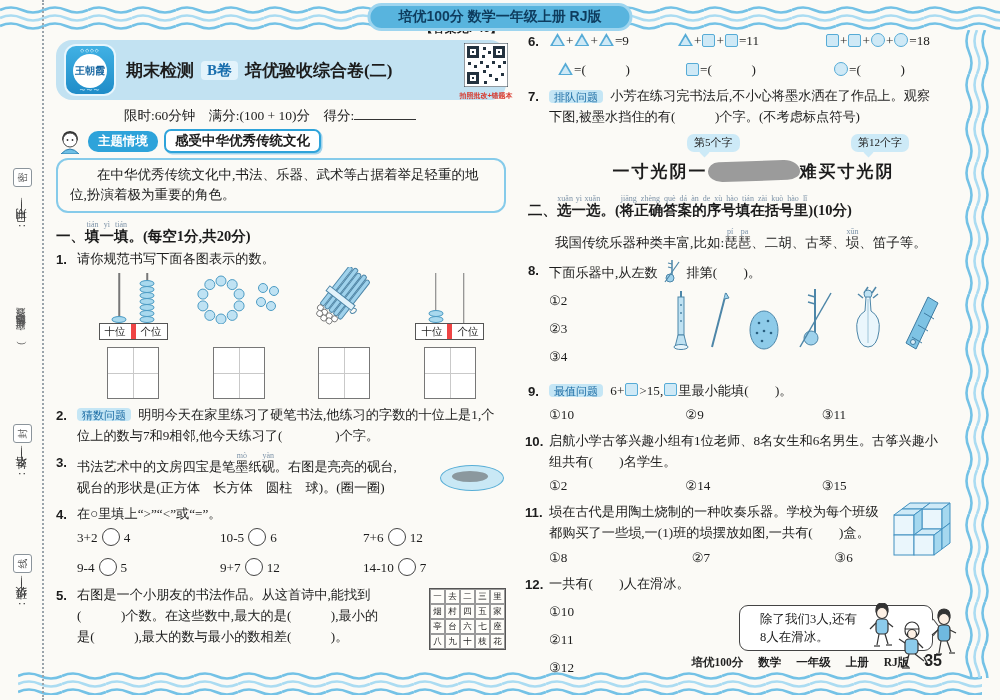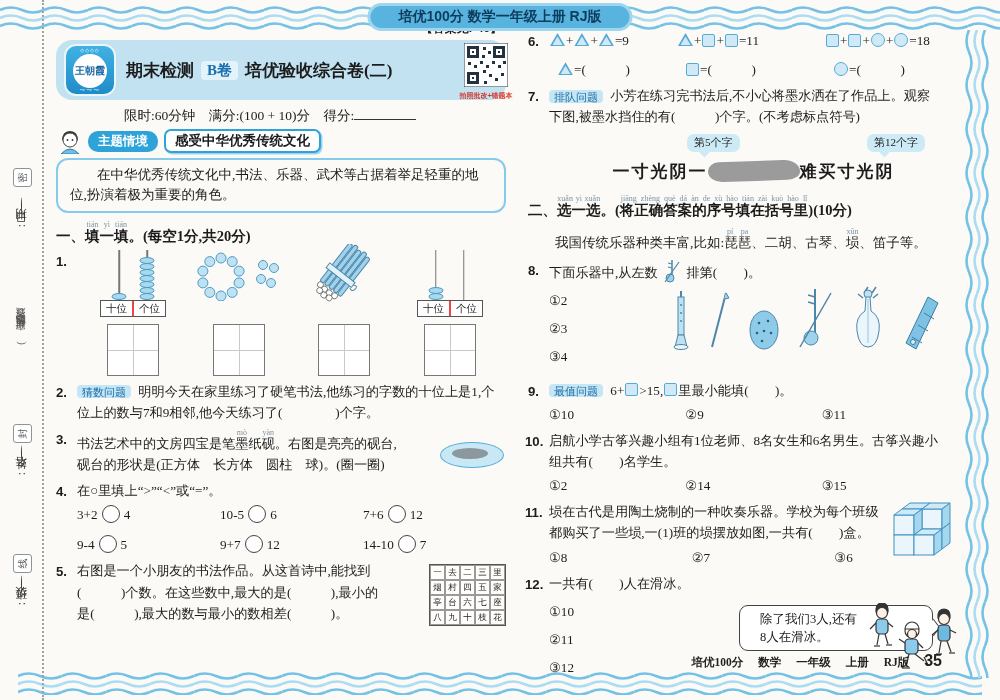--- a/index.html
+++ b/index.html
@@ -63,21 +63,21 @@
   
   .fig-row{display:flex;justify-content:space-between;padding:0 4px;margin-top:4px}
   .fig-col{display:flex;flex-direction:column;align-items:center;width:104px}
   .abacus{position:relative;width:64px;height:50px;display:flex;justify-content:space-between;padding:0 8px;box-sizing:border-box}
   .rod-wrap{position:relative;width:20px}
   .rod{position:absolute;left:50%;top:0;bottom:0;width:1.5px;background:#777;transform:translateX(-50%)}
   .beads{position:absolute;bottom:0;left:50%;transform:translateX(-50%);display:flex;flex-direction:column}
   .bead{width:15px;height:7px;background:#a9d9ee;border:1px solid #4d9cc4;border-radius:50%;margin-top:-1px;box-sizing:border-box}
   .pv{display:flex;border:1px solid #555;background:#fff}
   .pv span{width:31px;font-size:10.5px;text-align:center;line-height:15px}
-  .pv span + span{border-left:2px solid #ef4444}
+  .pv span + span{border-left:5px solid #ef4444}
   .tian{width:50px;height:50px;border:1.5px solid #777;position:relative;background:#fff;margin-top:7px}
   .tian::before{content:"";position:absolute;left:0;right:0;top:50%;border-top:1px solid #c9c9c9}
   .tian::after{content:"";position:absolute;top:0;bottom:0;left:50%;border-left:1px solid #c9c9c9}
   .fig-spacer{height:50px;display:flex;align-items:center}
   .pv-spacer{height:17px}
 
   
   .tk-tri{position:relative;display:inline-block;width:15px;height:13px;background:#56abd6;
           clip-path:polygon(50% 0,0 100%,100% 100%);vertical-align:-1px;margin:0 1px}
   .tk-tri::after{content:"";position:absolute;left:2.5px;top:3.5px;width:10px;height:8.5px;background:#cfe9f6;
@@ -234,20 +234,21 @@
   </div>
 
   <div class="intro-box">在中华优秀传统文化中,书法、乐器、武术等占据着举足轻重的地位,扮演着极为重要的角色。</div>
 
   <div class="sec-title">
     <span>一、</span><ruby><span>填一填</span><rt>tián yì tián</rt></ruby><span>。(每空1分,共20分)</span>
   </div>
 
   <div class="q" style="margin-top:2px">
     <span class="qno">1.</span>
+    <span>请你规范书写下面各图表示的数。</span>
     <div class="fig-row">
       <div class="fig-col">
         <div class="abacus">
           <div class="rod-wrap">
               <div class="rod"></div>
               <div class="beads">
                 <div class="bead"></div>
               </div>
             </div>
           <div class="rod-wrap">
@@ -427,21 +428,21 @@
     </div>
   </div>
 
   <div class="q">
     <span class="qno">7.</span>
     <span class="qbadge">排队问题</span>
     <span>小芳在练习完书法后,不小心将墨水洒在了作品上。观察</span><br>
     <span>下图,被墨水挡住的有(　　　)个字。(不考虑标点符号)</span>
     <div class="callig-wrap">
       <span class="lab" style="left:138px;top:0">第5个字</span>
-      <span class="lab" style="left:318px;top:0">第12个字</span>
+      <span class="lab" style="left:302px;top:0">第12个字</span>
       <div class="callig">
         <span>一寸光阴一</span><span class="blot"></span><span>难买寸光阴</span>
       </div>
     </div>
   </div>
 
   <div class="sec-title" style="margin-top:4px">
     <span>二、</span><ruby><span>选一选</span><rt>xuǎn yi xuǎn</rt></ruby><span>。(</span><ruby><span>将正确答案的序号填在括号里</span><rt>jiāng zhèng què dá àn de xù hào tián zài kuò hào lǐ</rt></ruby><span>)(10分)</span>
   </div>
 

